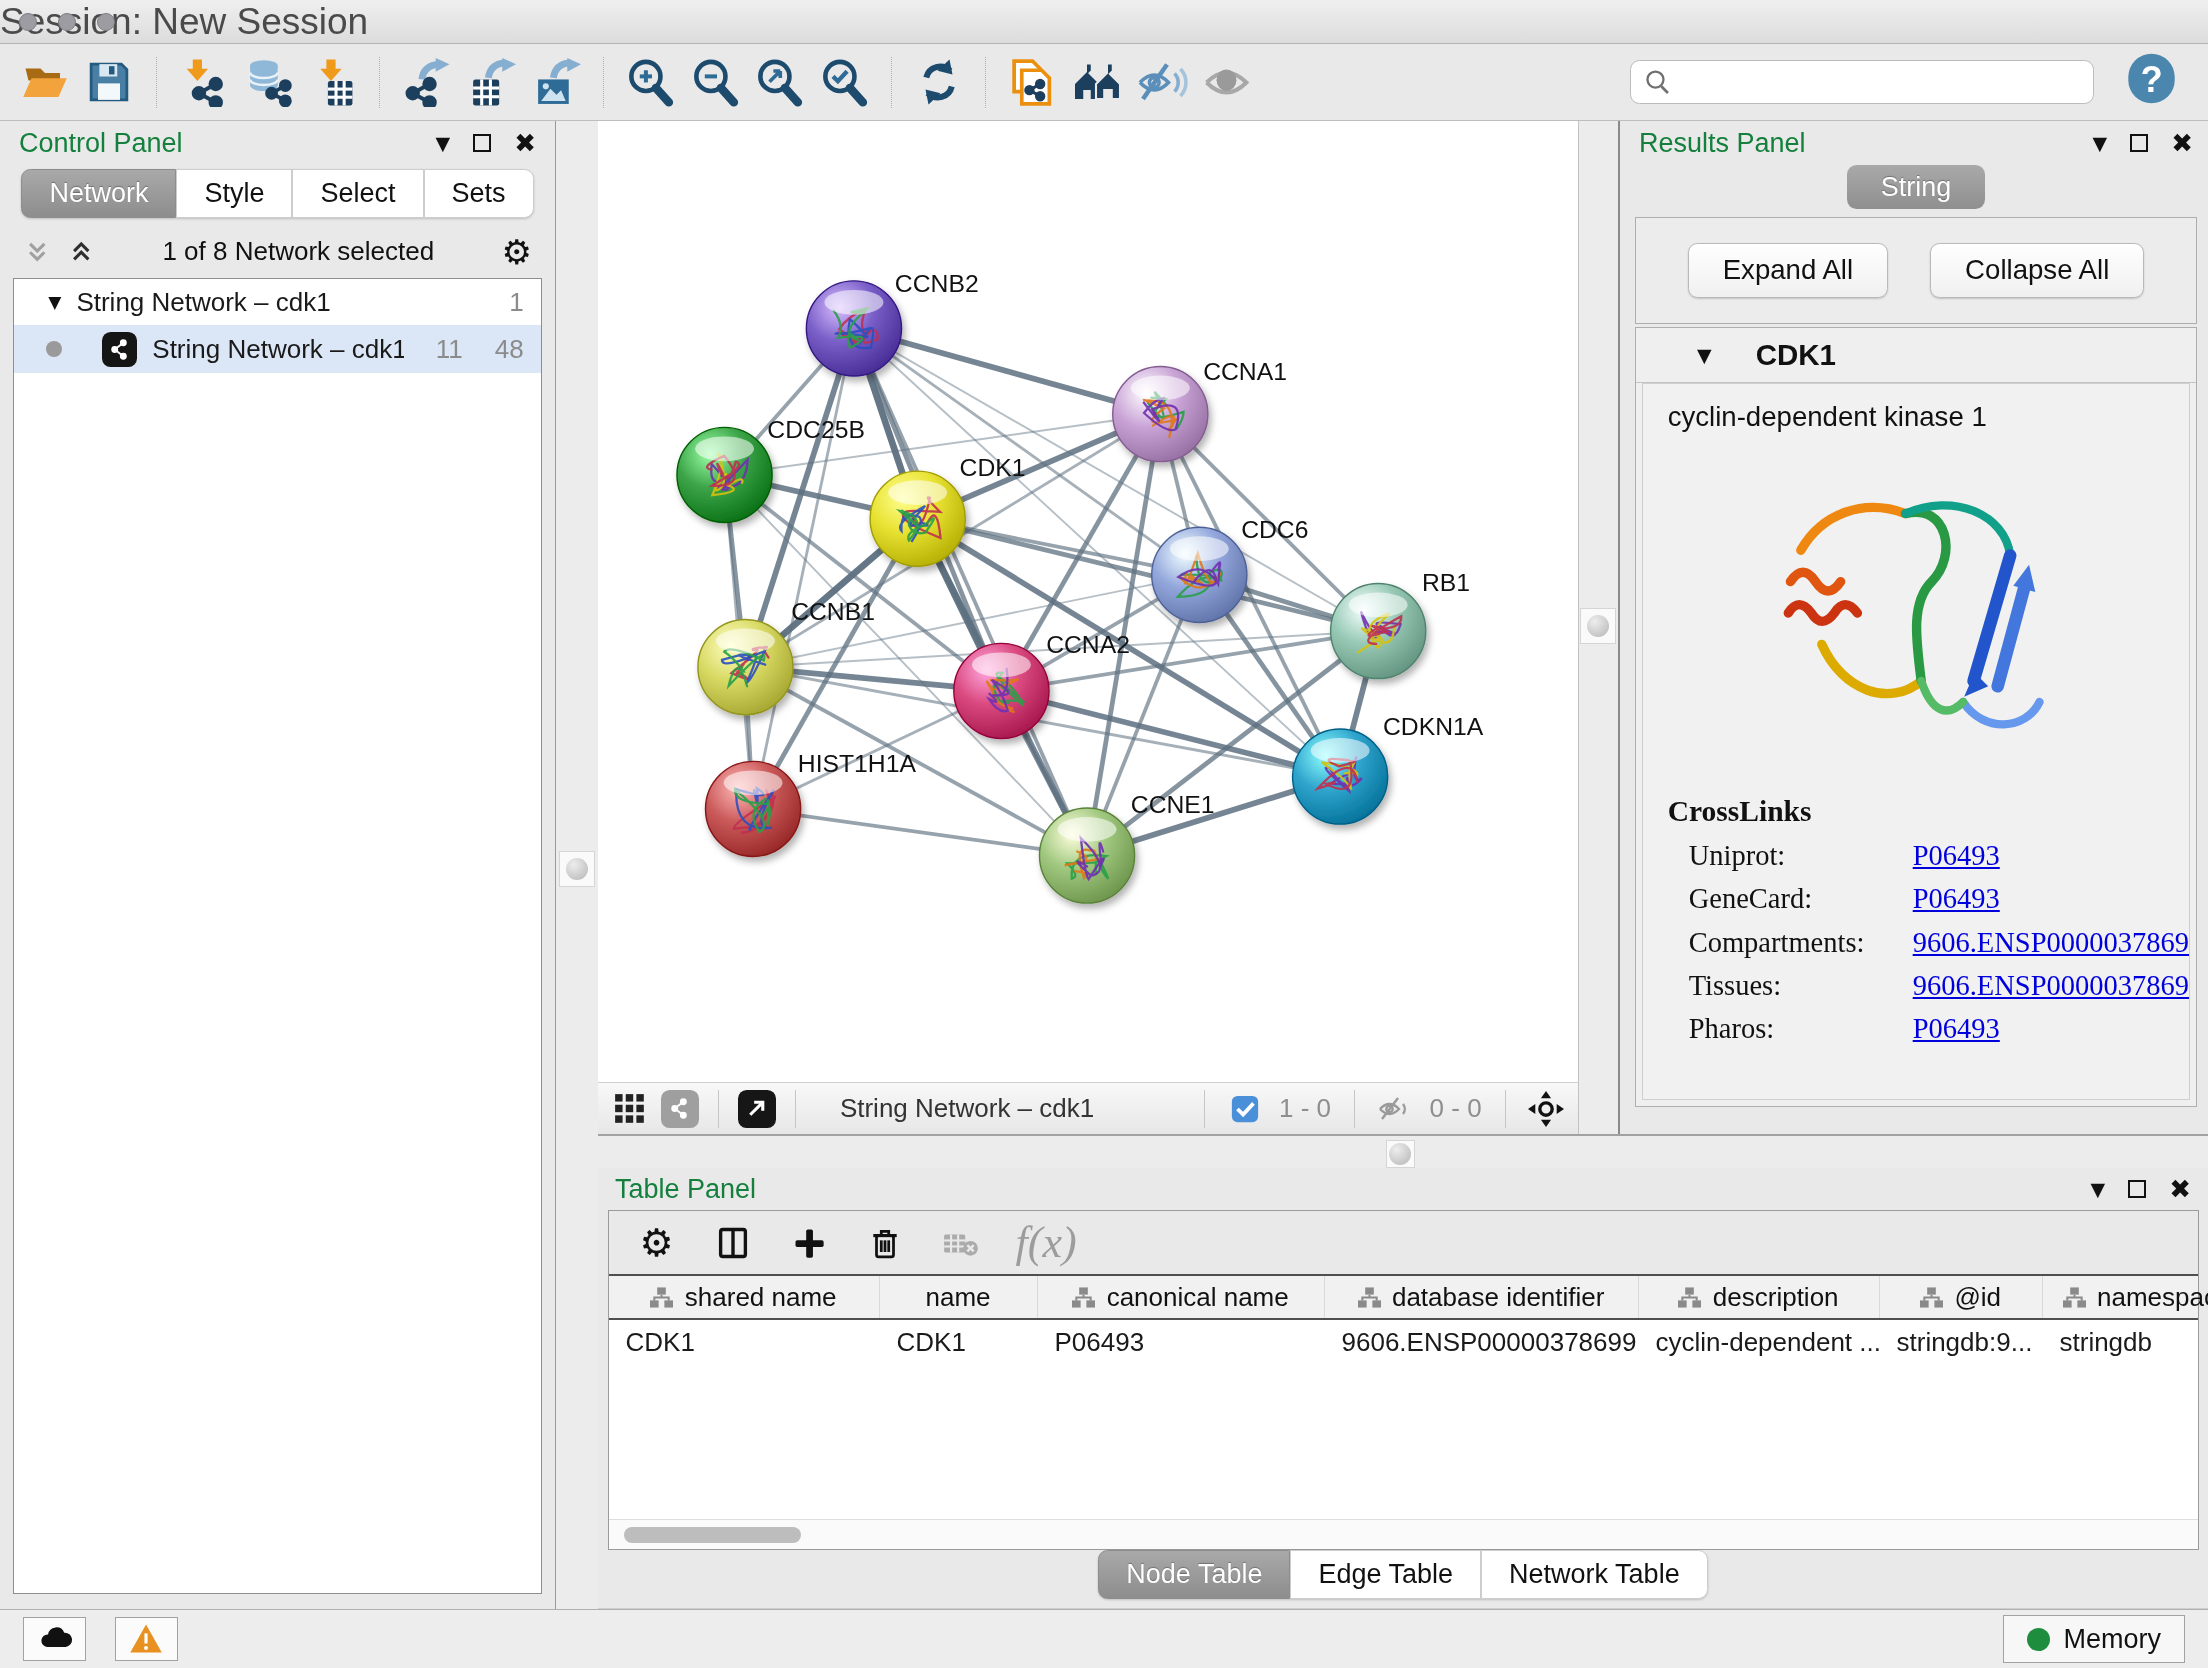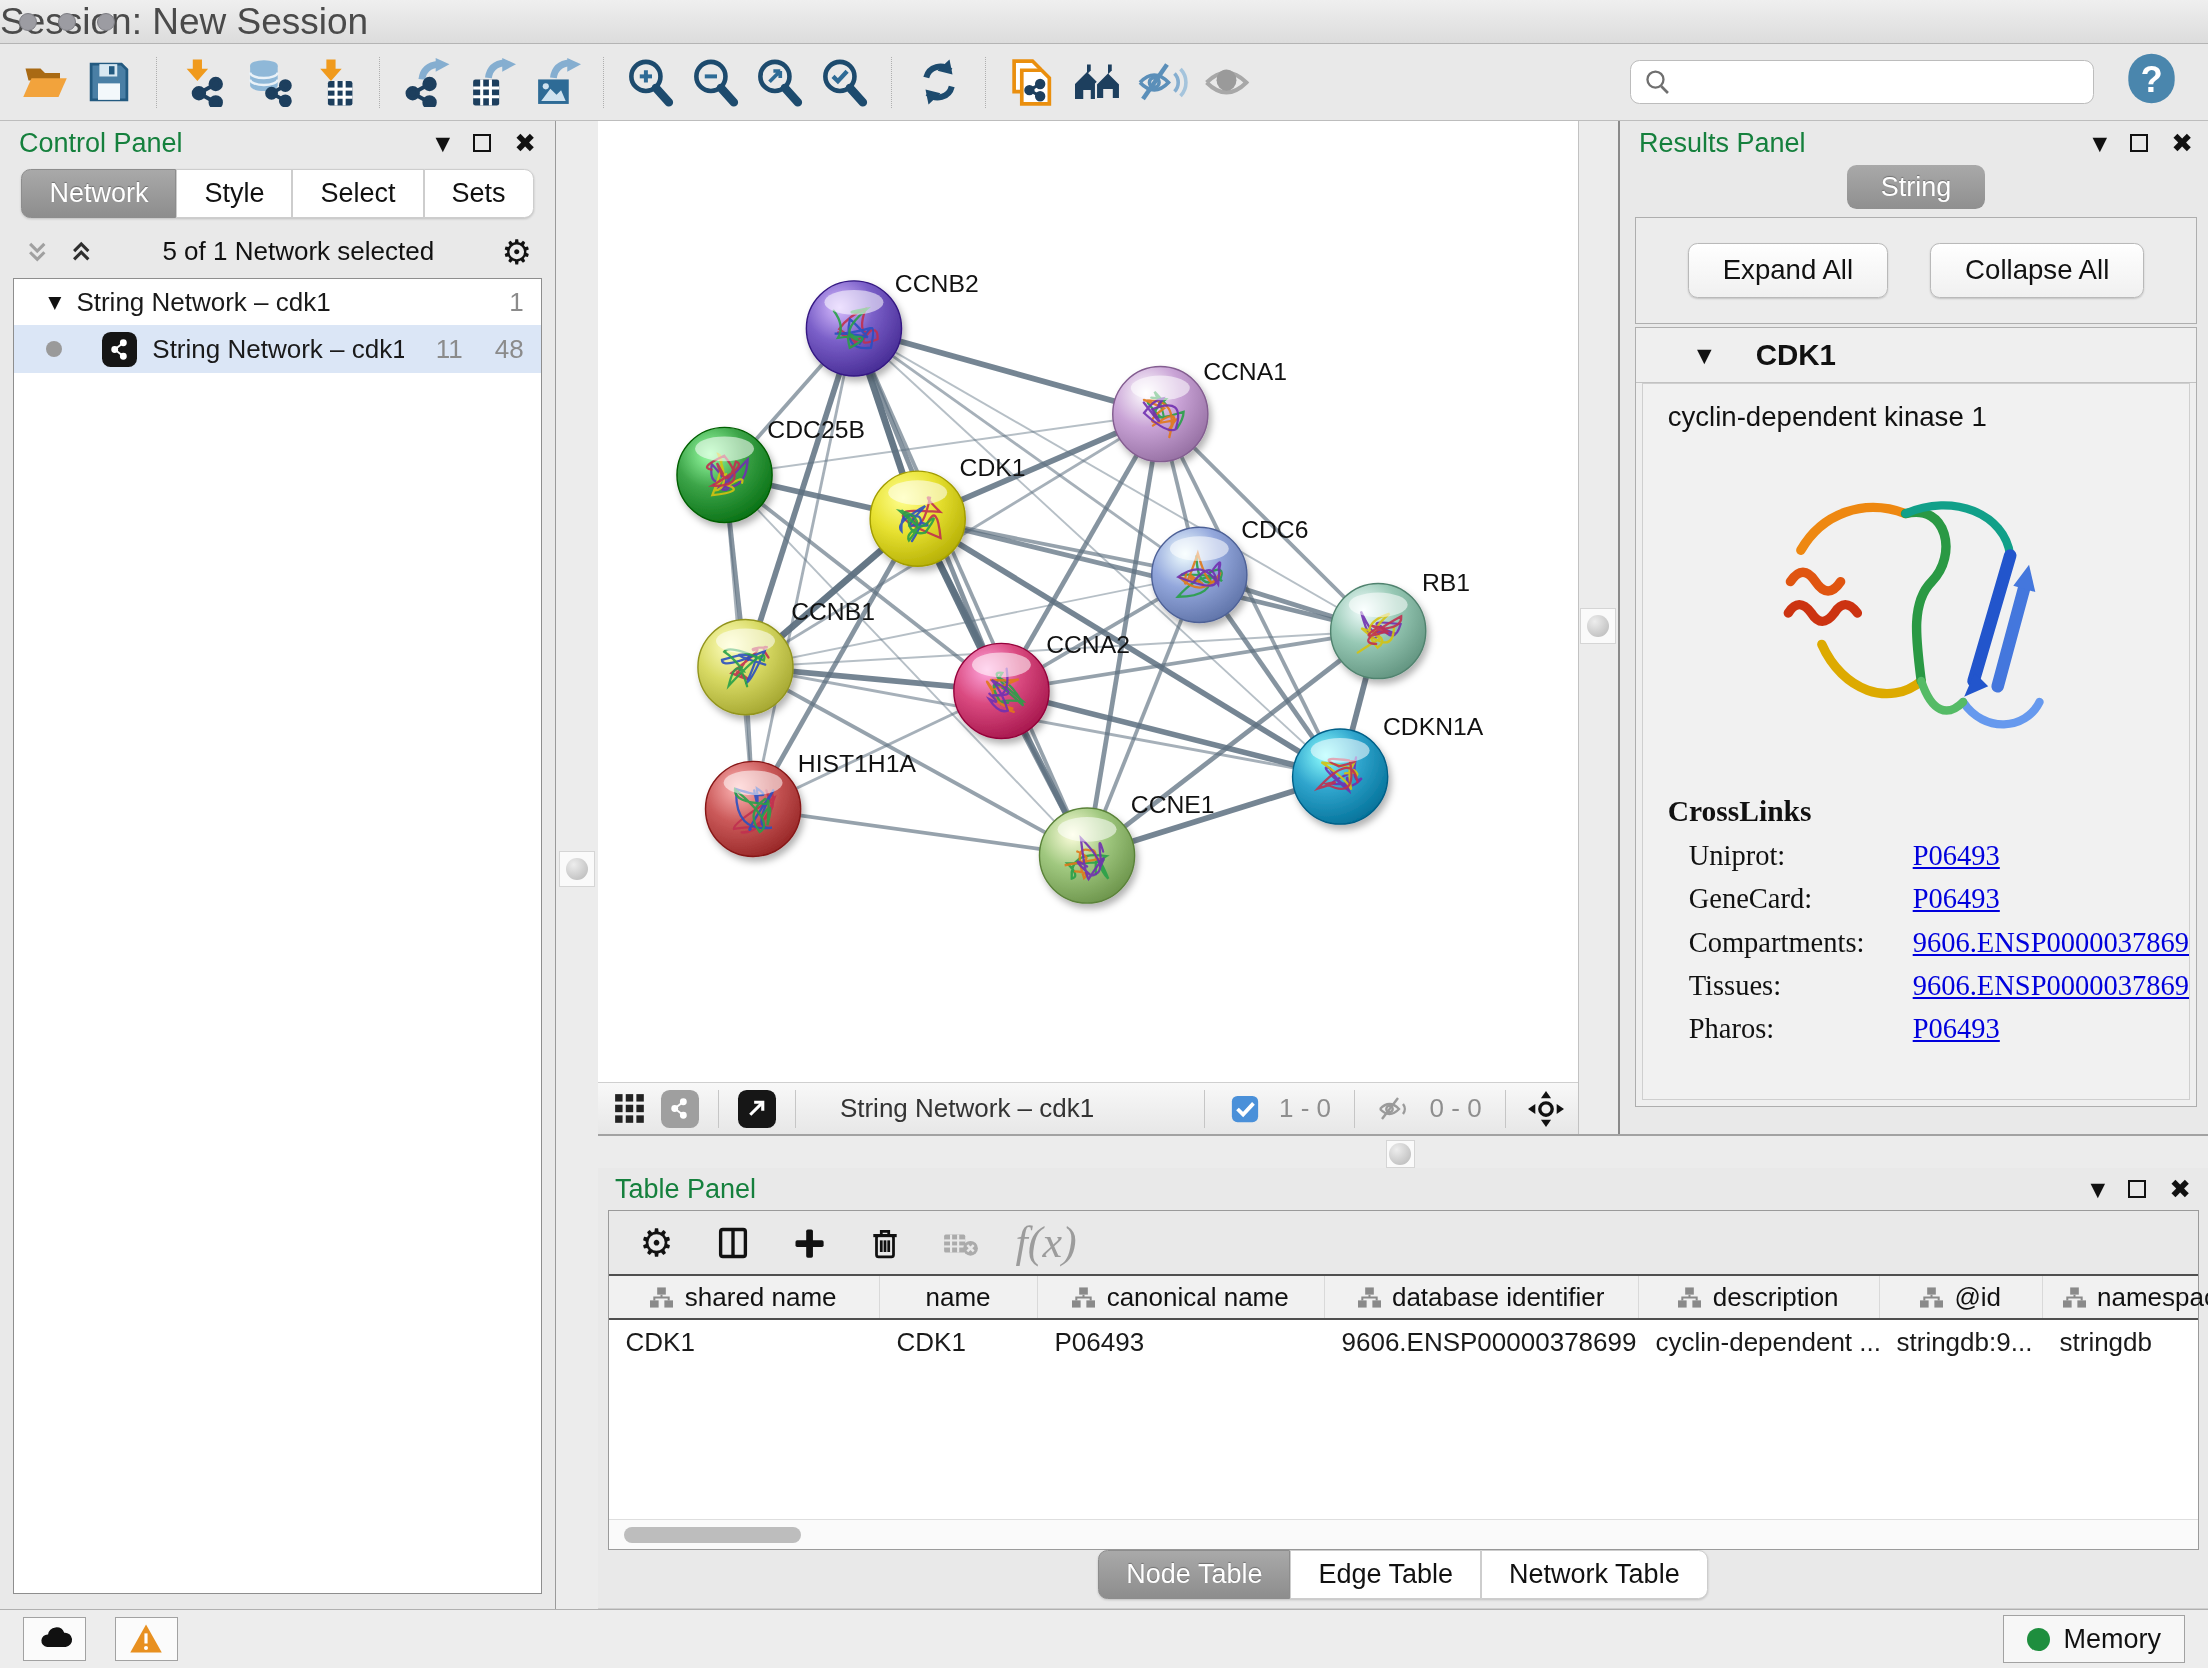--- a/index.html
+++ b/index.html
@@ -341,21 +341,21 @@
             <polyline points="6,5 12,11 18,5"></polyline>
             <polyline points="6,12 12,18 18,12"></polyline>
           </g>
       </svg>
       <svg width="28.5" height="28.5" viewBox="0 0 24 24">
         <g stroke="#2e2e2e" stroke-width="2.6" fill="none">
             <polyline points="6,11 12,5 18,11"></polyline>
             <polyline points="6,18 12,12 18,18"></polyline>
           </g>
       </svg>
-      <span class="cp-status">5 of 1 Network selected</span>
+      <span class="cp-status">1 of 8 Network selected</span>
       <span class="gear glyph">⚙</span>
     </div>
     <div class="cp-box">
       <div class="row-col">
         <span class="tri glyph" style="font-size:17px;">▼</span>
         <span class="rowlabel">String Network – cdk1</span>
         <span class="count">1</span>
       </div>
       <div class="row-net">
         <span class="seldot"></span>

